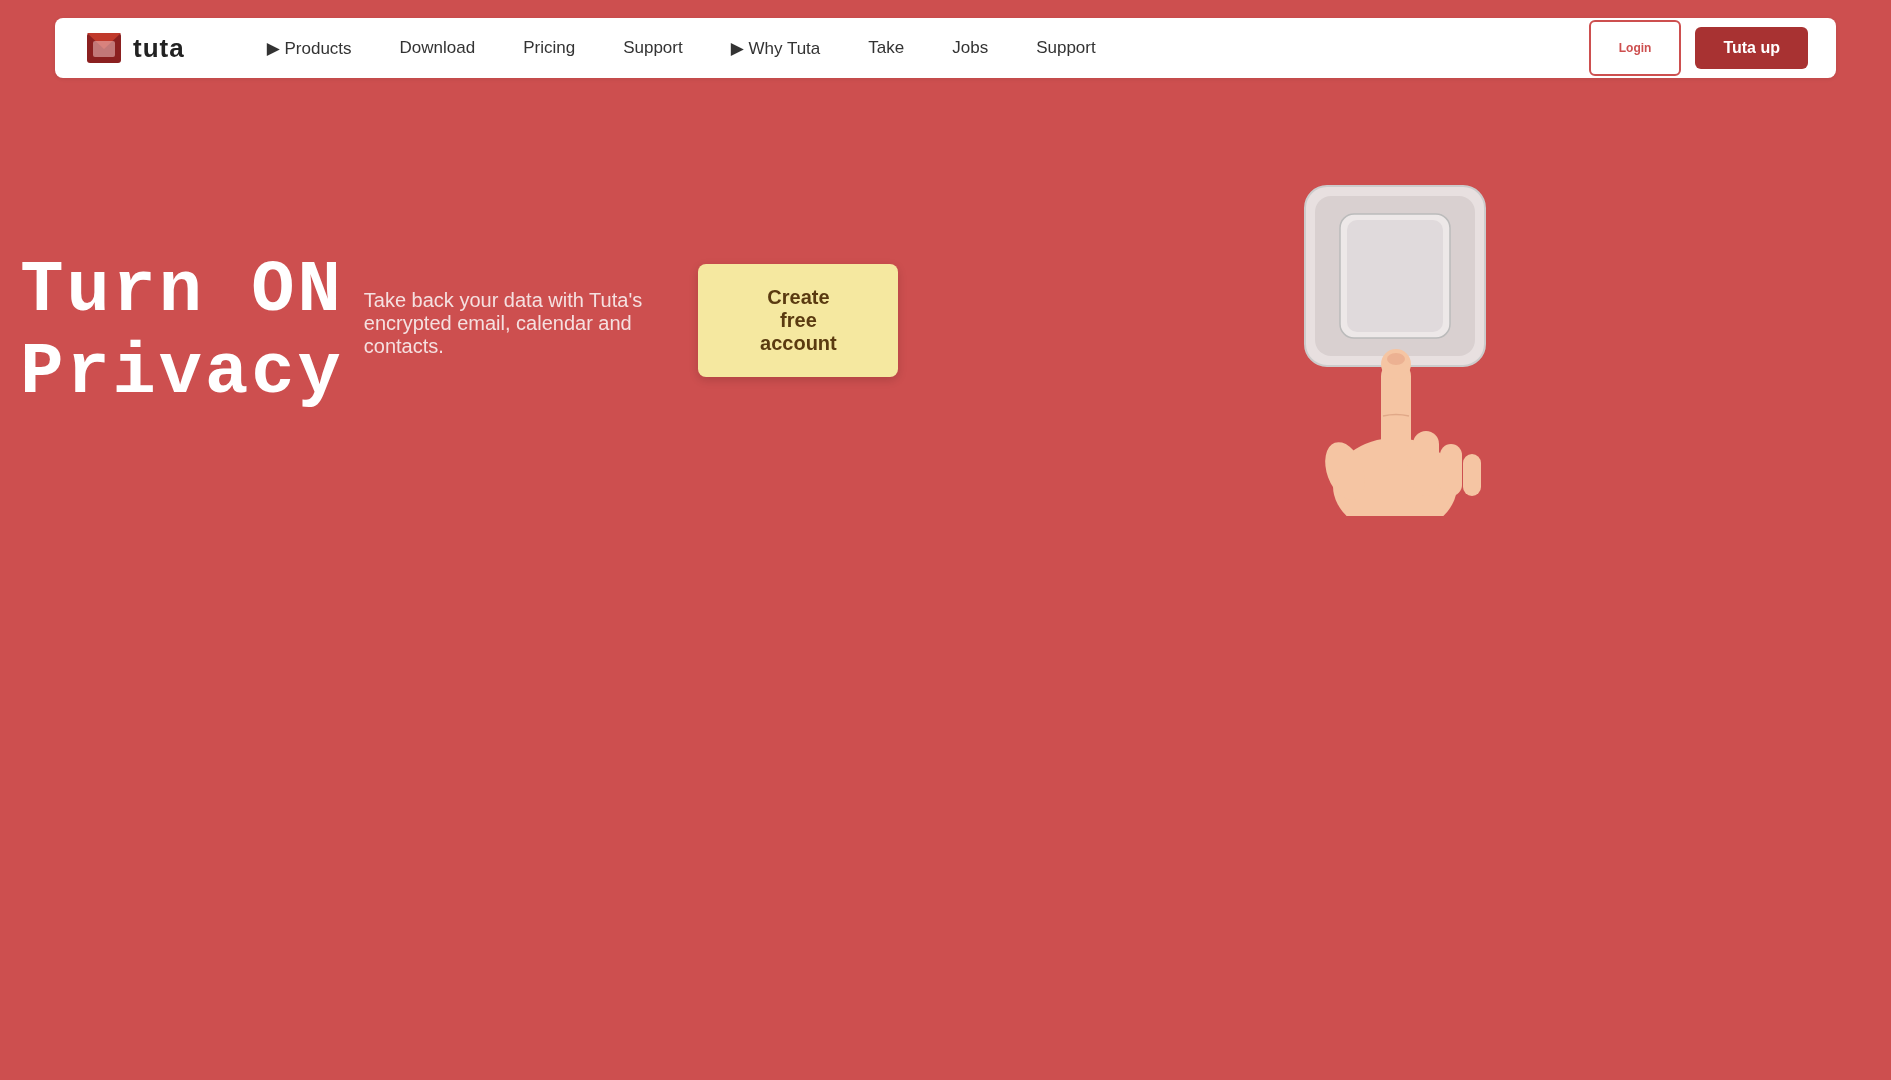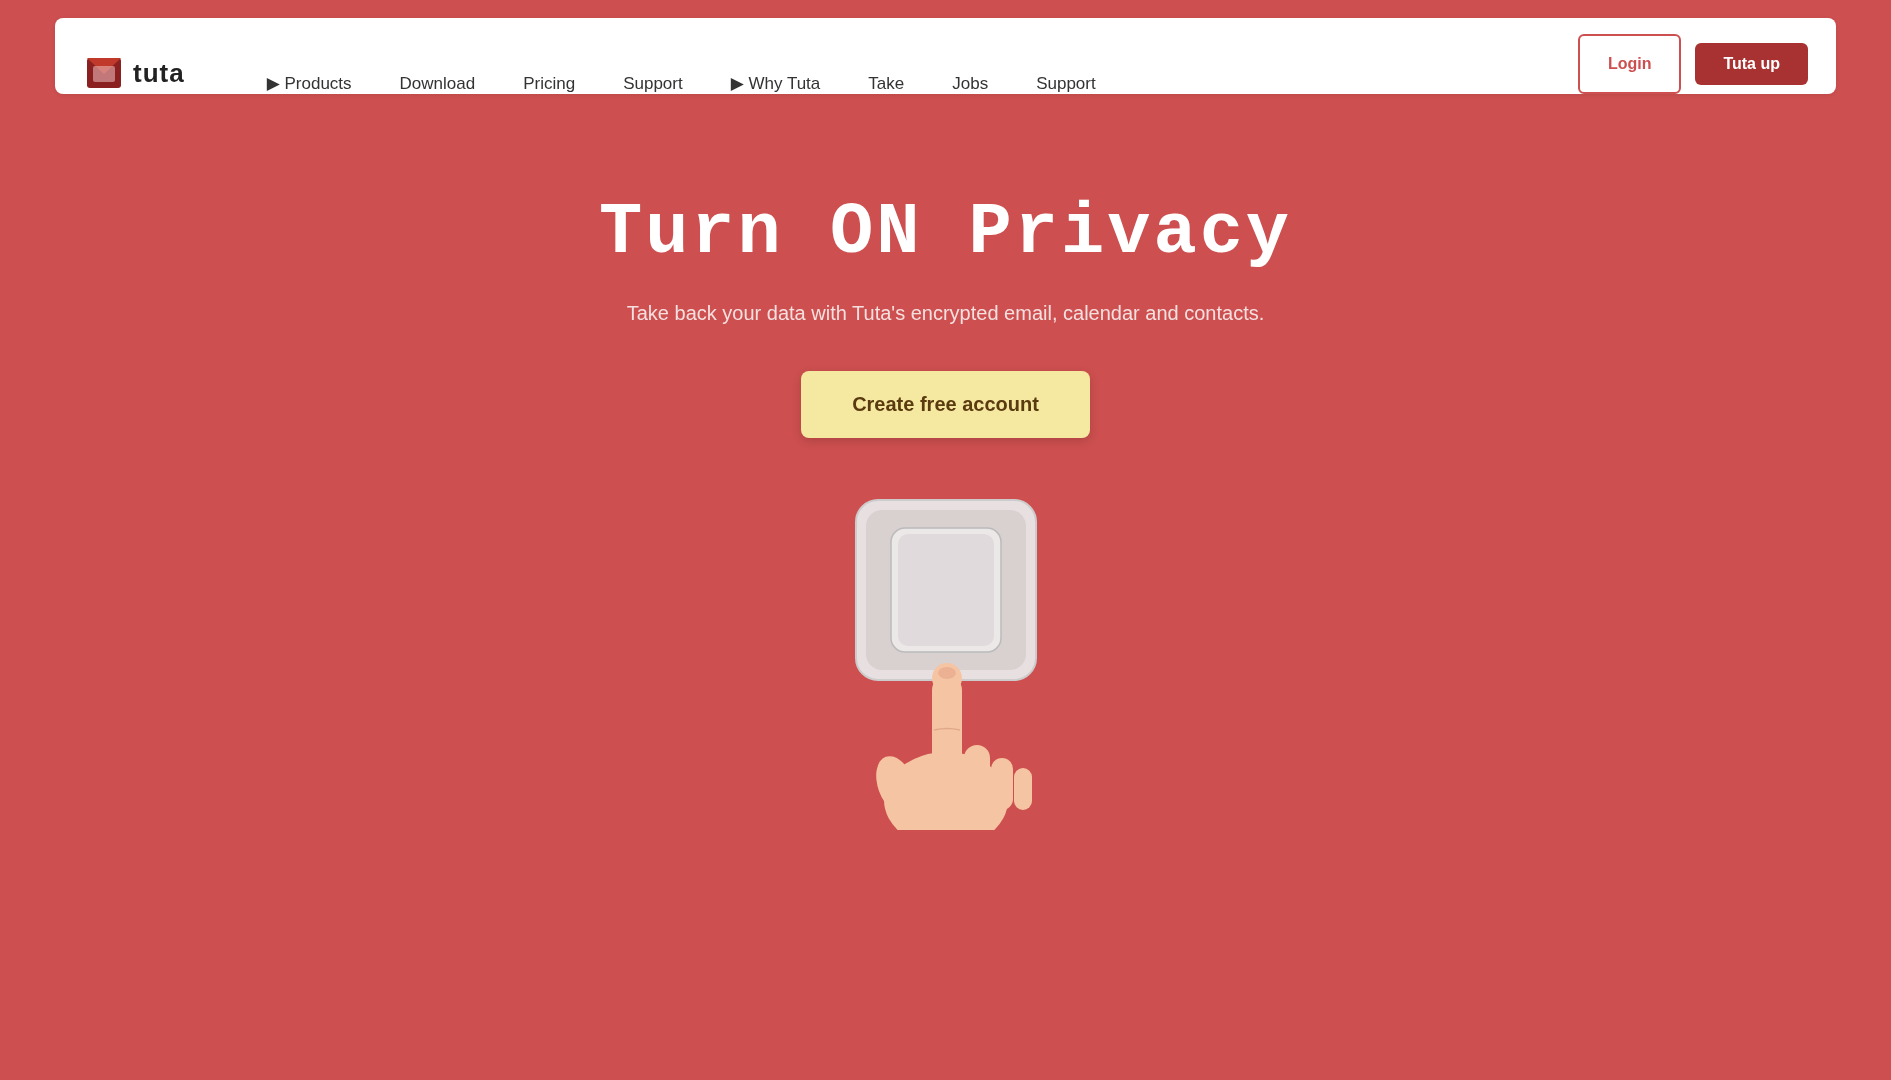--- a/index.html
+++ b/index.html
@@ -11,22 +11,22 @@
       overflow-x: hidden;
     }
 
     
     nav {
       background: #ffffff;
       border-radius: 8px;
       margin: 18px 55px;
       padding: 0 28px;
       display: flex;
-      align-items: flex-end;
-      height: 76px;
+      align-items: center;
+      height: 60px;
       box-shadow: 0 1px 4px rgba(0,0,0,0.08);
     }
     .logo-area {
       display: flex;
       align-items: center;
       gap: 8px;
       margin-right: 60px;
       text-decoration: none;
     }
     .logo-icon {
@@ -60,59 +60,59 @@
       display: flex;
       align-items: center;
       gap: 14px;
     }
     .btn-login {
       border: 2px solid #cd4f4f;
       background: transparent;
       color: #cd4f4f;
       padding: 19px 28px;
       border-radius: 6px;
-      font-size: 16px;
+      font-size: 12px;
       font-family: Arial, sans-serif;
       font-weight: 600;
       cursor: pointer;
     }
     .btn-signup {
       border: none;
       background: #a83232;
       color: #fff;
       padding: 12px 28px;
       border-radius: 6px;
       font-size: 16px;
       font-family: Arial, sans-serif;
       font-weight: 600;
       cursor: pointer;
     }
 
     
     .hero {
       display: flex;
-      flex-direction: column;
+      flex-direction: row;
       align-items: center;
       padding-top: 80px;
     }
     .hero-title {
       font-size: 72px;
       font-weight: 800;
       color: #ffffff;
       font-family: 'Courier New', Courier, monospace;
       letter-spacing: 3px;
       text-align: center;
       margin-bottom: 28px;
     }
     .hero-subtitle {
       font-size: 20px;
       color: #f5e0e0;
       font-family: Arial, sans-serif;
       font-weight: 400;
-      text-align: right;
+      text-align: left;
       margin-bottom: 46px;
     }
     .btn-cta {
       background: #f5e8a0;
       color: #5a3a10;
       border: none;
       padding: 22px 51px;
       border-radius: 8px;
       font-size: 20px;
       font-family: Arial, sans-serif;

